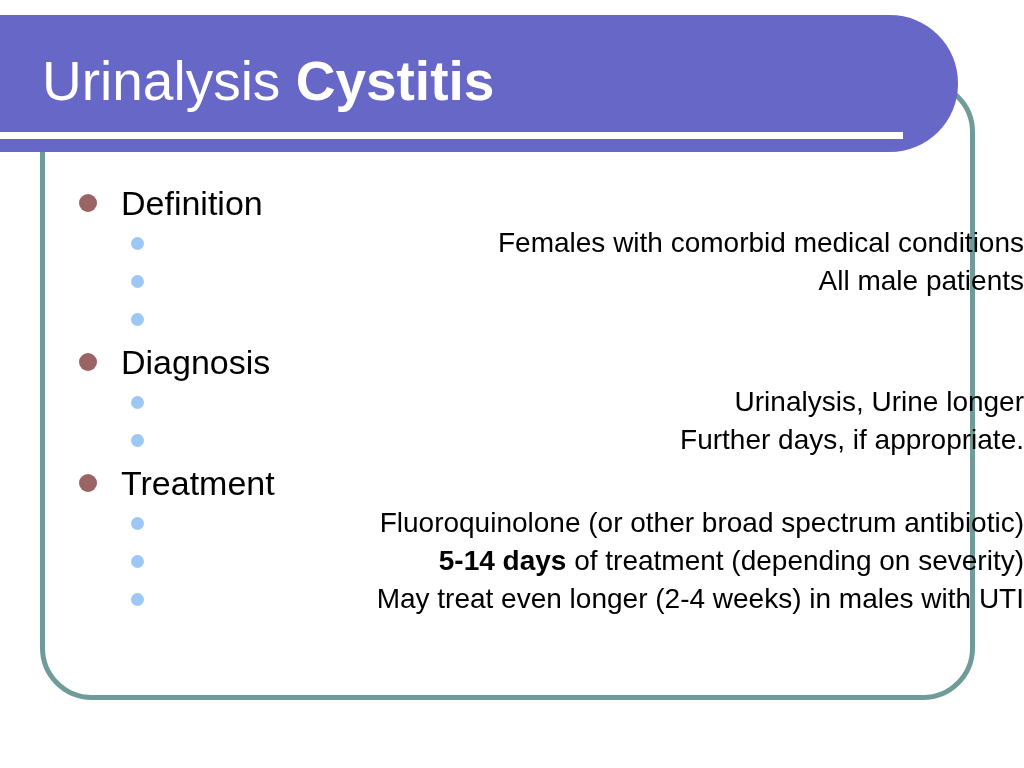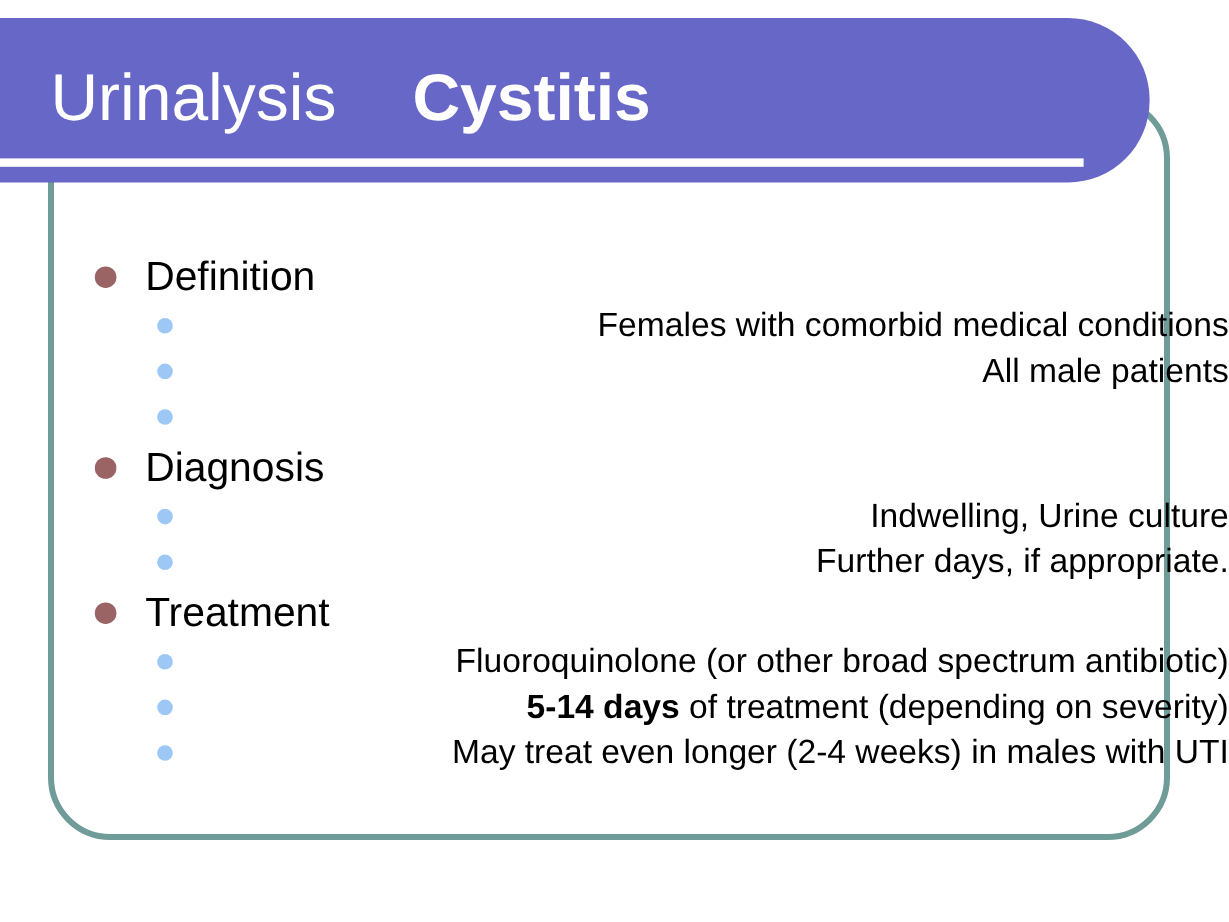--- a/index.html
+++ b/index.html
@@ -47,29 +47,28 @@
   .title {
     position: absolute;
     left: 42px;
     top: 54px;
     font-size: 55px;
     line-height: 1;
     color: var(--title-text, #ffffff);
     white-space: nowrap;
     z-index: 3;
   }
-  .title b { font-weight: bold; margin-left: 48px; }
+  .title b { font-weight: bold; }
   
   .content {
     position: absolute;
     left: 0;
     top: 182px;
     width: 100%;
     z-index: 3;
-    margin-top: 28px;
   }
   .row { position: relative; white-space: nowrap; }
   .l1 {
     height: 42px;
     line-height: 42px;
     font-size: 34px;
     padding-left: 121px;
     margin-top: 3px;
   }
   .content .l1:first-child { margin-top: 0; }
@@ -131,21 +130,21 @@
     <div class="row l2">
       <span class="bullet b2"></span>
     </div>
 
     <div class="row l1">
       <span class="bullet b1"></span>
       <span>Diagnosis</span>
     </div>
     <div class="row l2">
       <span class="bullet b2"></span>
-      <span>Indwelling, Urine culture</span>
+      <span>Urinalysis, Urine longer</span>
     </div>
     <div class="row l2">
       <span class="bullet b2"></span>
       <span>Further days, if appropriate.</span>
     </div>
 
     <div class="row l1">
       <span class="bullet b1"></span>
       <span>Treatment</span>
     </div>

